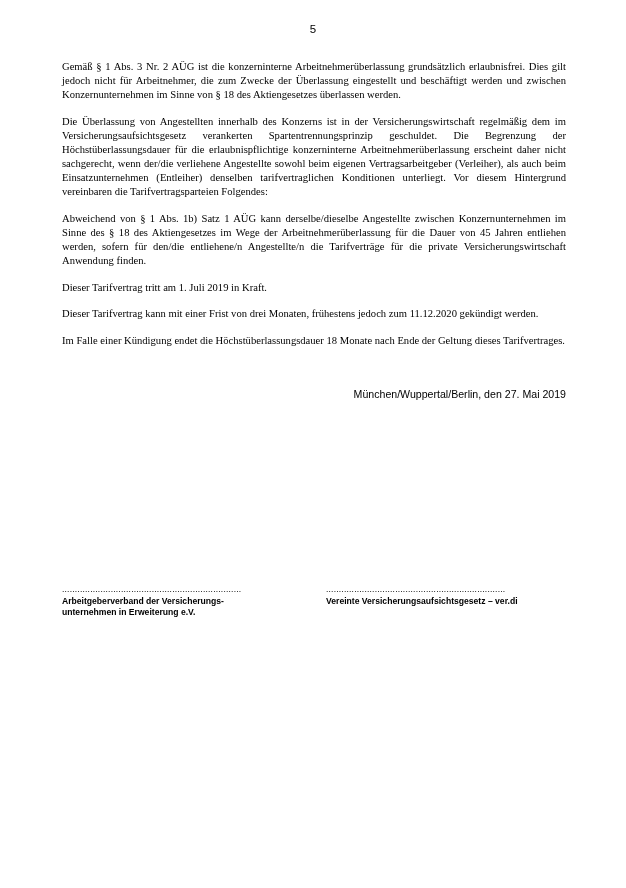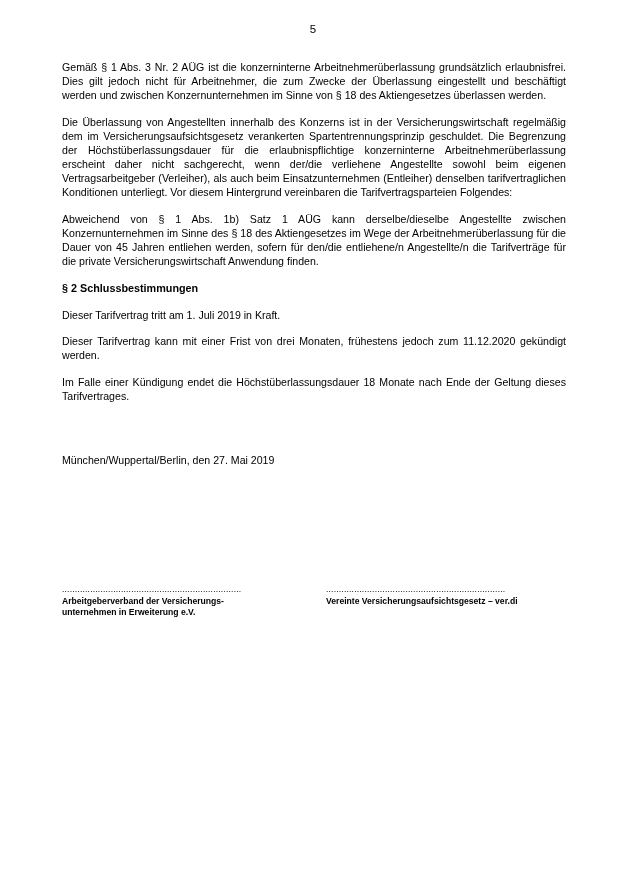--- a/index.html
+++ b/index.html
@@ -40,37 +40,38 @@
     width: 504px;
   }
   p.body-text {
     margin: 0 0 12.5px 0;
     font-size: 10.6px;
     line-height: 14.1px;
     text-align: justify;
     text-justify: inter-word;
     color: #000;
     hyphens: none;
+    font-family: Liberation Serif, serif;
   }
   h2.section-heading {
     margin: 7px 0 13px 0;
     font-size: 10.8px;
     line-height: 14px;
     font-weight: bold;
     text-align: left;
     color: #000;
   }
   h2.section-heading.second {
     margin-top: 8px;
   }
   p.date-line {
-    margin: 50px 0 0 0;
+    margin: 39px 0 0 0;
     font-size: 10.6px;
     line-height: 14.1px;
-    text-align: left;
+    text-align: right;
     color: #000;
   }
   .signatures {
     position: absolute;
     left: 62px;
     top: 585px;
     width: 504px;
     display: flex;
     flex-direction: row;
     align-items: flex-start;
@@ -110,21 +111,20 @@
 
   <div class="content">
 
     <p class="body-text">Gemäß § 1 Abs. 3 Nr. 2 AÜG ist die konzerninterne Arbeitnehmerüberlassung grundsätzlich erlaubnisfrei. Dies gilt jedoch nicht für Arbeitnehmer, die zum Zwecke der Überlassung eingestellt und beschäftigt werden und zwischen Konzernunternehmen im Sinne von § 18 des Aktiengesetzes überlassen werden.</p>
 
     <p class="body-text">Die Überlassung von Angestellten innerhalb des Konzerns ist in der Versicherungswirtschaft regelmäßig dem im Versicherungsaufsichtsgesetz verankerten Spartentrennungsprinzip geschuldet. Die Begrenzung der Höchstüberlassungsdauer für die erlaubnispflichtige konzerninterne Arbeitnehmerüberlassung erscheint daher nicht sachgerecht, wenn der/die verliehene Angestellte sowohl beim eigenen Vertragsarbeitgeber (Verleiher), als auch beim Einsatzunternehmen (Entleiher) denselben tarifvertraglichen Konditionen unterliegt. Vor diesem Hintergrund vereinbaren die Tarifvertragsparteien Folgendes:</p>
 
 
     <p class="body-text">Abweichend von § 1 Abs. 1b) Satz 1 AÜG kann derselbe/dieselbe Angestellte zwischen Konzernunternehmen im Sinne des § 18 des Aktiengesetzes im Wege der Arbeitnehmerüberlassung für die Dauer von 45 Jahren entliehen werden, sofern für den/die entliehene/n Angestellte/n die Tarifverträge für die private Versicherungswirtschaft Anwendung finden.</p>
 
-    <h2 class="section-heading second">§ 2 Schlussbestimmungen</h2>
 
     <p class="body-text">Dieser Tarifvertrag tritt am 1. Juli 2019 in Kraft.</p>
 
     <p class="body-text">Dieser Tarifvertrag kann mit einer Frist von drei Monaten, frühestens jedoch zum 11.12.2020 gekündigt werden.</p>
 
     <p class="body-text">Im Falle einer Kündigung endet die Höchstüberlassungsdauer 18 Monate nach Ende der Geltung dieses Tarifvertrages.</p>
 
     <p class="date-line">München/Wuppertal/Berlin, den 27. Mai 2019</p>
 
   </div>

